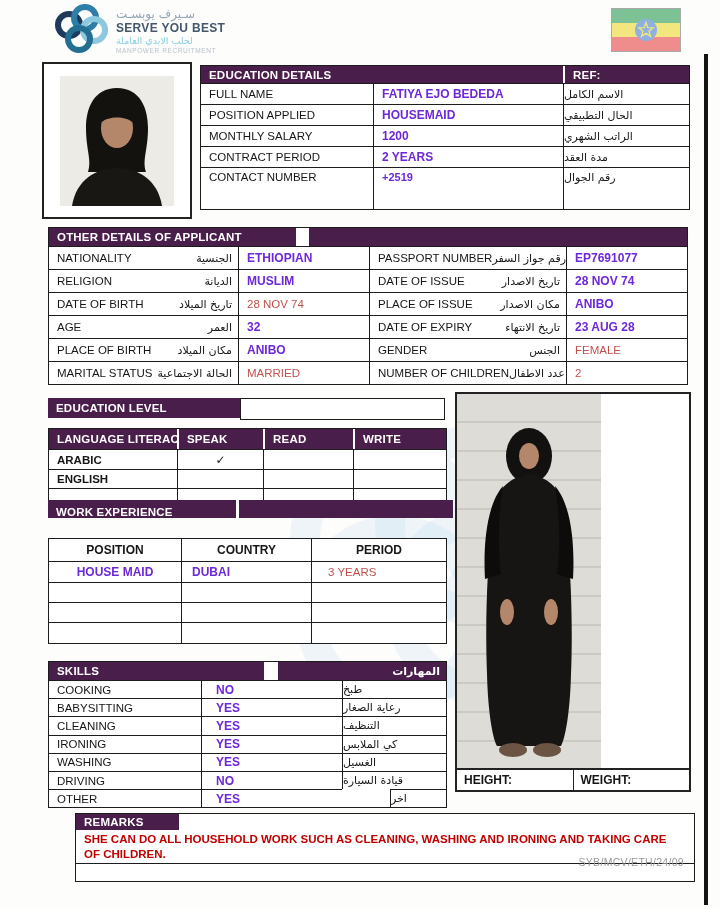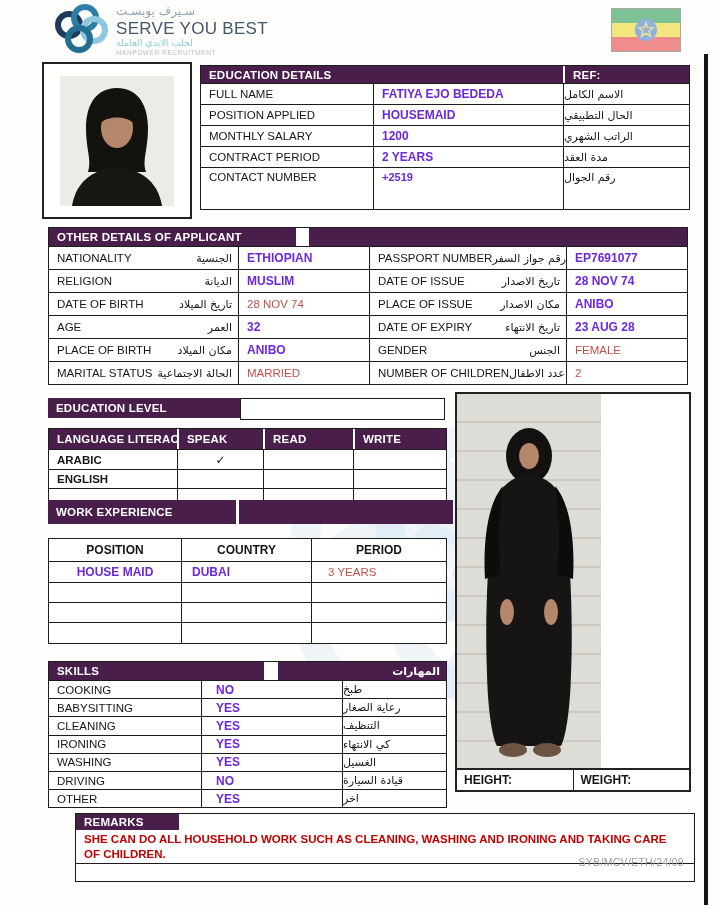--- a/index.html
+++ b/index.html
@@ -4,21 +4,21 @@
 <style>
   html,body{margin:0;padding:0;}
   .page{position:relative;width:720px;height:909px;background:#fdfdfc;overflow:hidden;
         font-family:"Liberation Sans",sans-serif;color:#161616;}
   .abs{position:absolute;}
 
   
   .logo-block{left:52px;top:4px;display:flex;align-items:center;gap:6px;}
   .logo-text{display:flex;flex-direction:column;line-height:1.15;}
   .logo-ar-top{font-family:"DejaVu Sans",sans-serif;font-size:12px;color:#94a6b5;}
-  .logo-en{font-size:17px;font-weight:normal;color:#44576d;letter-spacing:.3px;}
+  .logo-en{font-size:12px;font-weight:bold;color:#44576d;letter-spacing:.3px;}
   .logo-ar-sub{font-family:"DejaVu Sans",sans-serif;font-size:9.5px;color:#8ad0dd;}
   .logo-tag{font-size:6.5px;color:#b9c3cb;letter-spacing:.6px;}
 
   .flag{left:611px;top:8px;width:68px;height:42px;border:1px solid #a9a9a9;position:absolute;}
   .flag .stripe{height:14px;width:100%;}
   .flag .s-green{background:#7cc294;}
   .flag .s-yellow{background:#f2e67e;}
   .flag .s-red{background:#ef8d8d;}
   .flag .emblem{position:absolute;left:23px;top:10px;width:22px;height:22px;border-radius:50%;
                 background:#8fb0e0;display:flex;align-items:center;justify-content:center;}
@@ -59,21 +59,21 @@
   .hdr-gap{position:absolute;background:#fff;}
 
   .edu-bar{left:48px;top:398px;width:192px;height:20px;padding-left:8px;}
   .edu-box{left:240px;top:398px;width:203px;height:20px;border:1.3px solid #1c1c1c;background:#fff;}
 
   .lang{left:48px;top:428px;width:397px;grid-template-columns:128px 86px 90px 93px;
         grid-template-rows:20px 20px 19px 20px;}
   .lang .hc{border-left:2px solid #fff;}
   .check{justify-content:center;font-family:"DejaVu Sans",sans-serif;font-size:12px;}
 
-  .we-bar{left:48px;top:500px;width:397px;height:24px;position:absolute;}
+  .we-bar{left:48px;top:500px;width:397px;height:18px;position:absolute;align-items:flex-end;}
   .we-divider{position:absolute;left:188px;top:0;width:3px;height:100%;background:#fff;}
   .we{left:48px;top:538px;width:397px;grid-template-columns:132px 130px 135px;
       grid-template-rows:22px 21px 20px 20px 21px;}
   .we .hcell{justify-content:center;font-size:12px;font-weight:600;}
   .ctr{justify-content:center;}
 
   .skills{left:48px;top:661px;width:397px;grid-template-columns:152px 141px 104px;
           grid-template-rows:18px repeat(7,18.2px);}
   .sk-gap{left:215px;top:0;width:14px;height:18px;}
 
@@ -324,33 +324,33 @@
     <div class="c bt cellpad">BABYSITTING</div>
     <div class="c bt bl red" style="padding-left:14px;">YES</div>
     <div class="c bt bl ar" style="justify-content:flex-end;padding-right:6px;">رعاية الصغار</div>
 
     <div class="c bt cellpad">CLEANING</div>
     <div class="c bt bl red" style="padding-left:14px;">YES</div>
     <div class="c bt bl ar" style="justify-content:flex-end;padding-right:6px;">التنظيف</div>
 
     <div class="c bt cellpad">IRONING</div>
     <div class="c bt bl red" style="padding-left:14px;">YES</div>
-    <div class="c bt bl ar" style="justify-content:flex-end;padding-right:6px;">كي الانتهاء</div>
+    <div class="c bt bl ar" style="justify-content:flex-end;padding-right:6px;">كي الملابس</div>
 
     <div class="c bt cellpad">WASHING</div>
     <div class="c bt bl red" style="padding-left:14px;">YES</div>
     <div class="c bt bl ar" style="justify-content:flex-end;padding-right:6px;">الغسيل</div>
 
     <div class="c bt cellpad">DRIVING</div>
     <div class="c bt bl red" style="padding-left:14px;">NO</div>
     <div class="c bt bl ar" style="justify-content:flex-end;padding-right:6px;">قيادة السيارة</div>
 
     <div class="c bt cellpad">OTHER</div>
     <div class="c bt bl red" style="padding-left:14px;">YES</div>
-    <div class="c bt bl ar" style="justify-content:flex-end;padding-right:6px;">اخر</div>
+    <div class="c bt bl ar" style="justify-content:flex-end;padding-right:6px;margin-left:48px;">اخر</div>
   </div>
 
   <div class="abs remarks">
     <div class="c hdr rem-tab">REMARKS</div>
     <div class="rem-text">SHE CAN DO ALL HOUSEHOLD WORK SUCH AS CLEANING, WASHING AND IRONING AND TAKING CARE OF CHILDREN.</div>
     <div class="rem-line"></div>
     <div class="rem-code">SYB/MCV/ETH/24/09</div>
   </div>
 
 </div>

